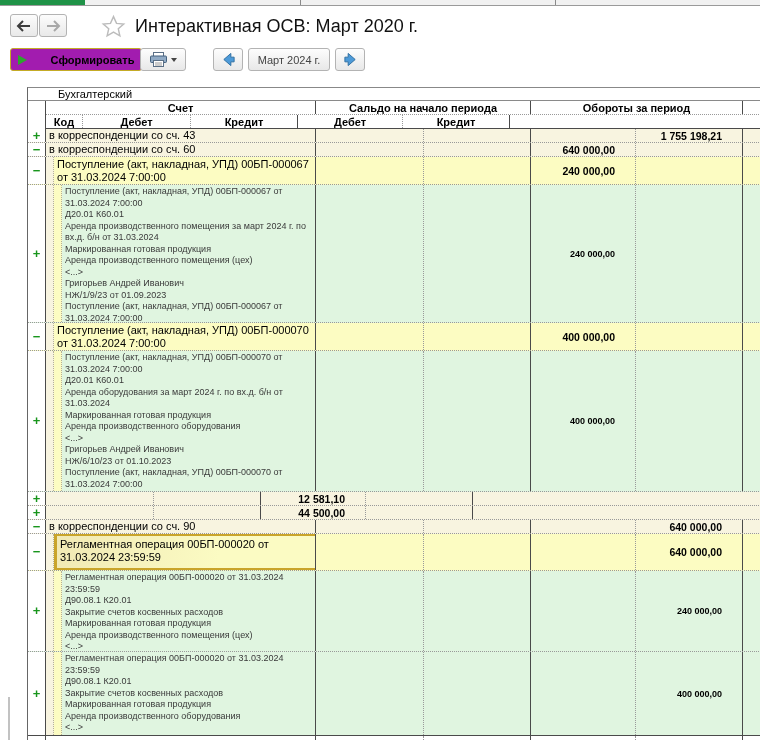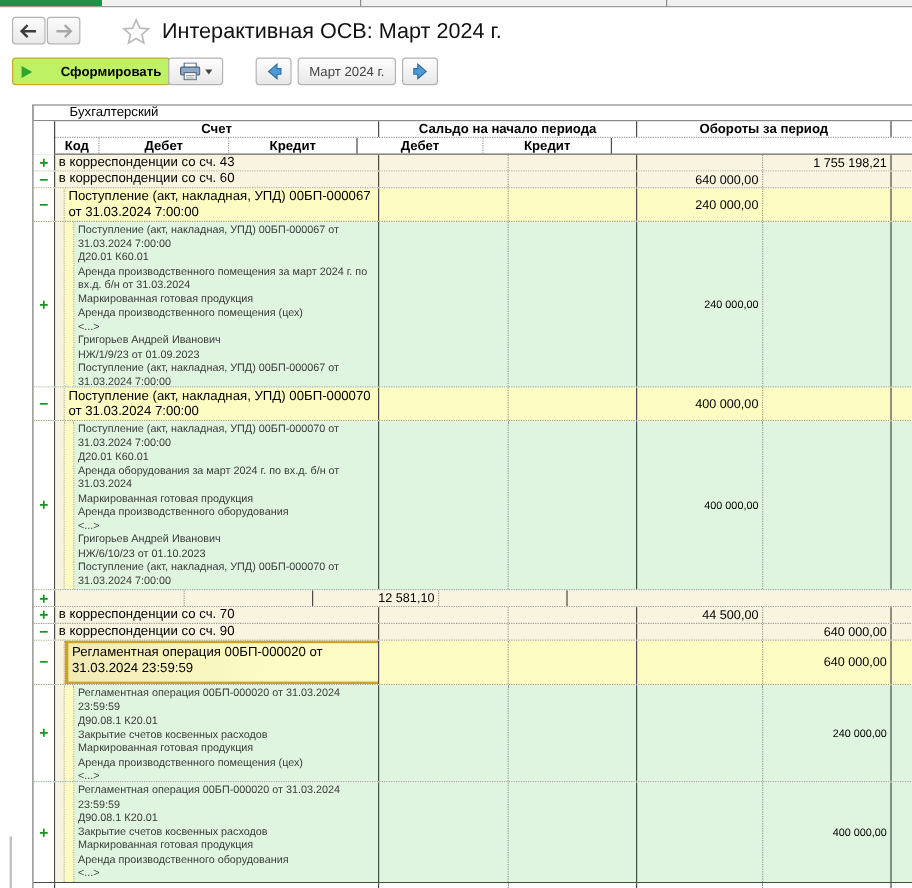--- a/index.html
+++ b/index.html
@@ -9,41 +9,41 @@
   .tabstrip{position:absolute;left:0;top:0;width:760px;height:5px;background:#f1f1f1;border-bottom:1px solid #9a9a9a;}
   .tabstrip .green{position:absolute;left:0;top:0;width:85px;height:5px;background:#1f9247;}
   .tabstrip .sep{position:absolute;top:0;width:1px;height:5px;background:#8a8a8a;}
   .navbtn{position:absolute;top:14px;width:28px;height:23px;border:1px solid #b3b3b3;border-radius:3px;
           background:linear-gradient(#fcfcfc,#e9e9e9);display:flex;align-items:center;justify-content:center;box-sizing:border-box;}
   .star{position:absolute;left:101px;top:14px;width:25px;height:25px;}
   .title{position:absolute;left:135px;top:16px;font-size:18px;color:#111;white-space:nowrap;}
   
   .btn{position:absolute;top:48px;height:23px;border:1px solid #b3b3b3;border-radius:3px;box-sizing:border-box;
        background:linear-gradient(#fdfdfd,#e8e8e8);display:flex;align-items:center;justify-content:center;font-size:11px;color:#444;}
-  .btn-generate{left:10px;width:132px;background:#bef264;border-color:#c4ab25;color:#000;font-weight:bold;gap:24px;}
+  .btn-generate{left:10px;width:132px;background:#a21caf;border-color:#c4ab25;color:#000;font-weight:bold;gap:24px;}
   .play{width:0;height:0;border-top:5px solid transparent;border-bottom:5px solid transparent;border-left:9px solid #2ea52e;}
   .btn-print{left:140px;width:46px;gap:4px;}
   .caret{width:0;height:0;border-left:3.5px solid transparent;border-right:3.5px solid transparent;border-top:4px solid #444;}
   .btn-prev{left:213px;width:30px;}
   .btn-period{left:248px;width:82px;}
   .btn-next{left:335px;width:30px;}
   
   .grid{position:absolute;left:27px;top:87px;width:733px;height:653px;background:#fff;
         border-left:1px solid #666;border-top:1px solid #888;box-sizing:content-box;overflow:hidden;font-size:11px;}
   .row{display:flex;width:733px;box-sizing:border-box;}
   .cell{box-sizing:border-box;overflow:hidden;}
   .bRd{border-right:1px dotted #999;text-align:center;} .bRs{border-right:1px solid #4a4a4a;}
   .bBd{border-bottom:1px dotted #999;} .bBs{border-bottom:1px solid #4a4a4a;}
   .hdr{font-weight:bold;display:flex;align-items:center;justify-content:center;}
   .ledger-row{height:13px;border-bottom:1px solid #8a8a8a;display:flex;align-items:flex-end;box-sizing:border-box;}
   .ledger-row span{padding-left:30px;font-size:11px;}
   .exp{width:18px;display:flex;align-items:center;justify-content:center;background:#fff;flex:none;}
   .expmark{color:#18951c;font-weight:bold;font-size:13px;line-height:10px;cursor:default;}
   .namecell{width:270px;flex:none;display:flex;position:relative;}
-  .vcell{flex:none;display:flex;align-items:center;justify-content:flex-end;padding-right:3px;font-size:10.5px;}
+  .vcell{flex:none;display:flex;align-items:center;justify-content:flex-end;padding-right:20px;font-size:10.5px;font-weight:bold;}
   .tail{width:18px;flex:none;}
   .strip{width:8px;flex:none;border-right:1px dotted #b5b198;box-sizing:border-box;}
   .acc-name{padding:0 3px;line-height:13px;display:flex;align-items:center;}
   .doc-name{flex:1;padding:1px 3px;line-height:13px;}
   .det-name{flex:1;padding:1px 3px 0 3px;font-size:9px;line-height:11.5px;color:#3a3a3a;}
   .selbox{position:absolute;left:8px;top:-1px;width:277px;bottom:-1px;border:3px solid #c9a42a;
           background:linear-gradient(100deg,#f1e9b4,#fbfbc3 60%);box-sizing:border-box;z-index:2;padding:2px 3px;line-height:13px;}
   .leftline{position:absolute;left:8px;top:697px;width:2px;height:43px;background:#c2c2c2;}
 </style>
 </head>
@@ -61,21 +61,21 @@
   </svg>
 </div>
 <div class="navbtn" style="left:39px">
   <svg width="16" height="12" viewBox="0 0 16 12">
     <path d="M9 1 L14 6 L9 11 M14 6 H2" stroke="#a8a8a8" stroke-width="2" fill="none"></path>
   </svg>
 </div>
 <svg class="star" viewBox="0 0 24 24">
   <path d="M12 2.5 L14.9 9 L21.8 9.6 L16.6 14.2 L18.1 21 L12 17.4 L5.9 21 L7.4 14.2 L2.2 9.6 L9.1 9 Z" fill="#ffffff" stroke="#bcbcbc" stroke-width="1.4"></path>
 </svg>
-<div class="title">Интерактивная ОСВ: Март 2024 г.</div>
+<div class="title">Интерактивная ОСВ: Март 2020 г.</div>
 
 <div class="btn btn-generate">
   <span class="play"></span>
   <span>Сформировать</span>
 </div>
 <div class="btn btn-print">
   <svg width="17" height="15" viewBox="0 0 17 15">
     <rect x="3.5" y="0.5" width="10" height="4.5" fill="#ffffff" stroke="#5a6f86"></rect>
     <rect x="0.5" y="4" width="16" height="6.5" rx="1" fill="#8fa9c4" stroke="#44617e"></rect>
     <rect x="3.5" y="8.5" width="10" height="6" fill="#ffffff" stroke="#5a6f86"></rect>
@@ -230,23 +230,20 @@
         <div class="cell vcell bRd" style="width: 108px;"></div>
         <div class="cell vcell bRs" style="width: 107px;"></div>
         <div class="cell vcell bRd" style="width: 105px;">12 581,10</div>
         <div class="cell vcell bRs" style="width: 107px;"></div>
         <div class="cell tail"></div>
       </div>
       <div class="row bBd" style="height: 14px; background: rgb(248, 244, 224);">
         <div class="cell exp bRs">
           <div class="expmark">+</div>
         </div>
-        <div class="cell namecell bRs">
-          <div class="acc-name">в корреспонденции со сч. 70</div>
-        </div>
         <div class="cell vcell bRd" style="width: 108px;"></div>
         <div class="cell vcell bRs" style="width: 107px;"></div>
         <div class="cell vcell bRd" style="width: 105px;">44 500,00</div>
         <div class="cell vcell bRs" style="width: 107px;"></div>
         <div class="cell tail"></div>
       </div>
       <div class="row bBd" style="height: 14px; background: rgb(248, 244, 224);">
         <div class="cell exp bRs">
           <div class="expmark">−</div>
         </div>

